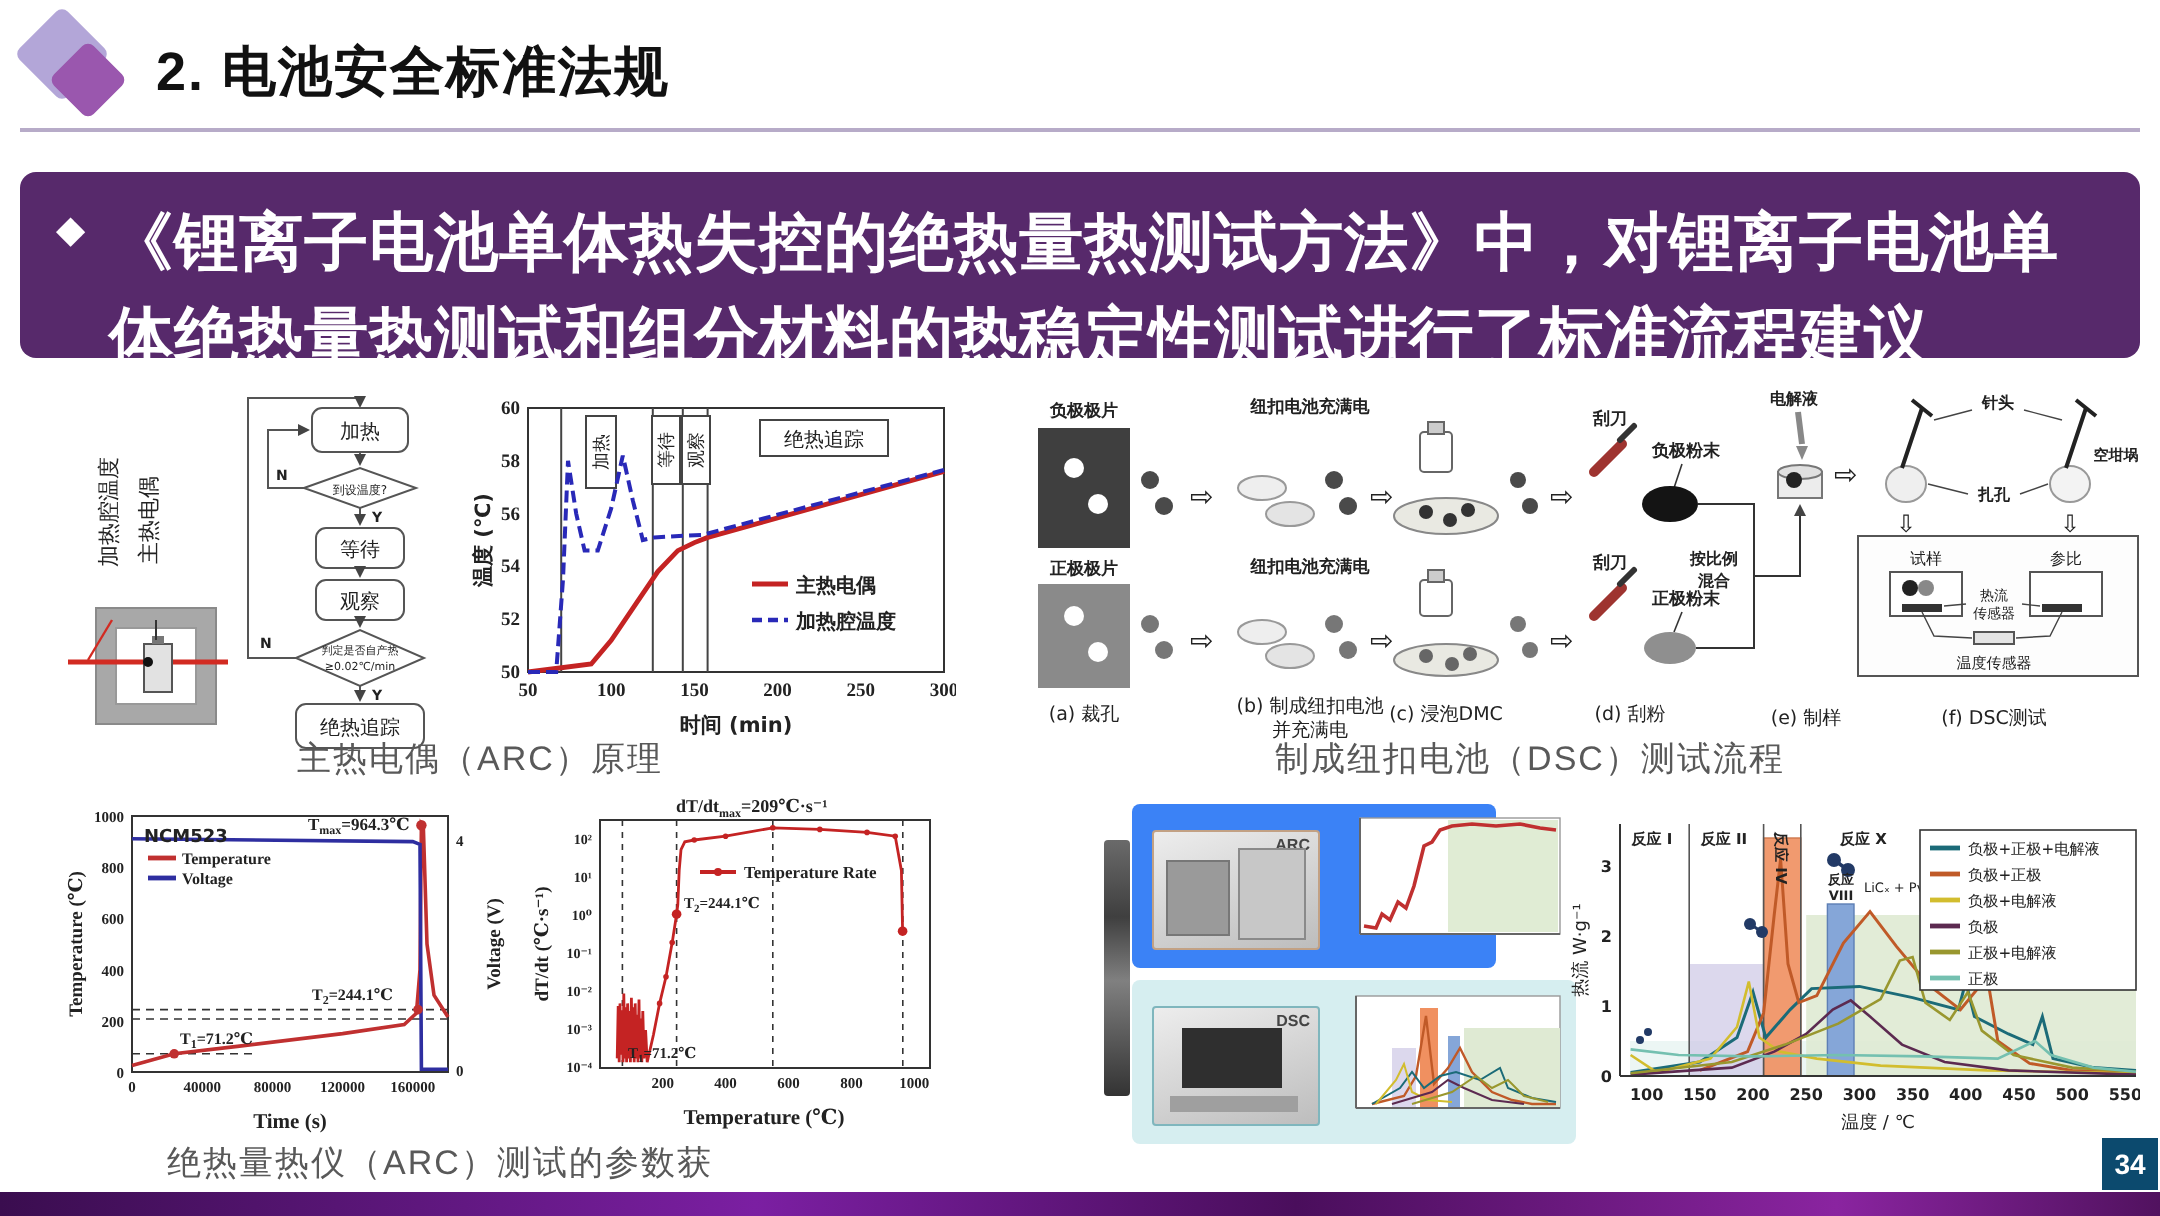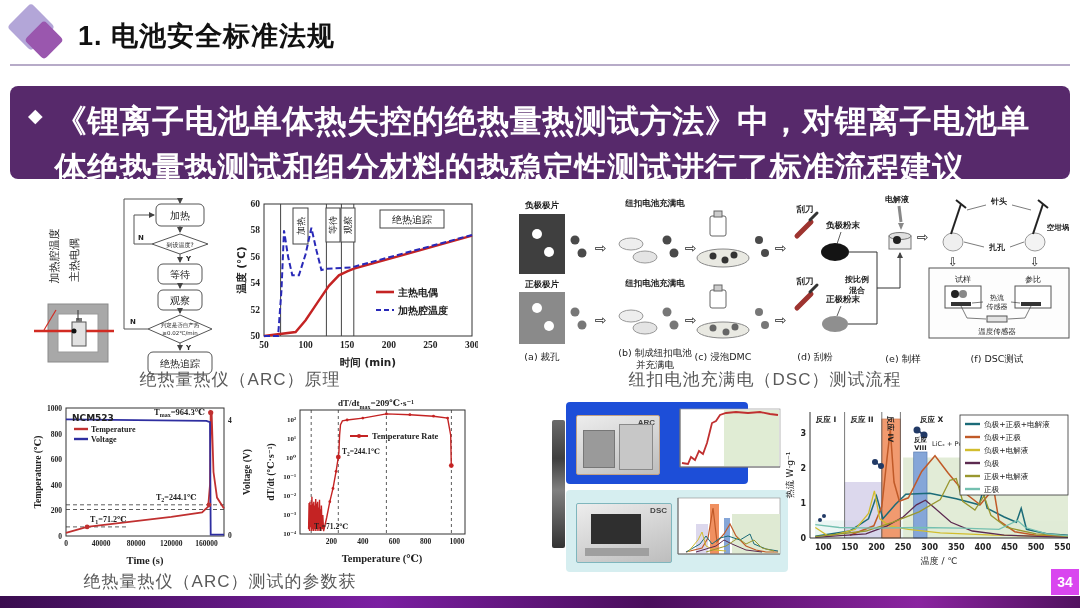--- a/index.html
+++ b/index.html
@@ -19,54 +19,54 @@
   
   .cap{position:absolute;text-align:center;color:#595959;font-size:17px;letter-spacing:1px;}
   
   svg text{font-family:"DejaVu Sans","Liberation Sans",sans-serif;fill:#222;}
   svg .serif{font-family:"Liberation Serif","DejaVu Serif",serif;font-weight:bold;}
   
   .cmp{position:absolute;left:552px;top:402px;width:518px;height:174px;}
   .sliver{position:absolute;left:0;top:18px;width:13px;height:128px;border-radius:2px;
           background:linear-gradient(180deg,#6a6a6a,#3f3f3f 30%,#808080 55%,#333333);}
   .zone{position:absolute;border-radius:4px;}
-  .zone-arc{left:14px;top:0;width:182px;height:82px;background:#1d4ed8;}
+  .zone-arc{left:14px;top:0;width:182px;height:82px;background:#3b82f6;}
   .zone-dsc{left:14px;top:88px;width:222px;height:82px;background:#d6eef0;}
   .instr{position:absolute;left:10px;top:13px;width:82px;height:58px;border-radius:2px;
          background:linear-gradient(160deg,#ededed,#bdbdbd);}
   .instr-arc{border:1px solid #c2a184;}
-  .instr-dsc{border:1px solid #7fb6bd;padding-left:12px;}
+  .instr-dsc{border:1px solid #7fb6bd;}
   .instr-label{position:absolute;top:2px;right:4px;font-size:8px;font-weight:bold;color:#444;}
   .m1{position:absolute;left:6px;top:14px;width:30px;height:36px;background:#9a9a9a;border:1px solid #777;}
   .m2{position:absolute;left:42px;top:8px;width:32px;height:44px;background:#c7c7c7;border:1px solid #8a8a8a;}
   .m3{position:absolute;left:14px;top:10px;width:50px;height:30px;background:#2f2f2f;}
   .m4{position:absolute;left:8px;top:44px;width:64px;height:8px;background:#9f9f9f;}
   .mini{position:absolute;}
   
-  .page-badge{position:absolute;left:1051px;top:569px;width:28px;height:26px;background:#d946ef;color:#fff;
+  .page-badge{position:absolute;left:1051px;top:569px;width:28px;height:26px;background:#0c4a6e;color:#fff;
               font-size:14px;font-weight:bold;display:flex;align-items:center;justify-content:center;}
   .bottom-bar{position:absolute;left:0;bottom:0;width:1080px;height:12px;
               background:linear-gradient(90deg,#3a0d4f,#7b1fa2 35%,#4a0e5c 60%,#8a24a0 85%,#51125f);}
 </style>
 </head>
 <body>
 
 <div class="slide">
 
   <svg width="0" height="0" style="position:absolute" aria-hidden="true">
     <defs>
       <marker id="arw" markerWidth="8" markerHeight="8" refX="5" refY="3" orient="auto">
         <path d="M0,0 L6,3 L0,6 Z" fill="#444"></path>
       </marker>
     </defs>
   </svg>
 
   <div class="diamond d-back"></div>
   <div class="diamond d-front"></div>
-  <h1 class="title">1. 电池安全标准法规</h1>
+  <h1 class="title">2. 电池安全标准法规</h1>
   <div class="rule"></div>
 
   <div class="banner">
     <span class="bullet">◆</span>
     <p class="banner-text">《锂离子电池单体热失控的绝热量热测试方法》中，对锂离子电池单体绝热量热测试和组分材料的热稳定性测试进行了标准流程建议</p>
   </div>
 
   <svg style="position:absolute;left:20px;top:198px" width="98" height="172" viewBox="0 0 98 172">
     <rect x="28" y="106" width="60" height="58" fill="#a8a8a8" stroke="#8a8a8a"></rect>
     <rect x="38" y="116" width="40" height="38" fill="#ffffff" stroke="#999"></rect>
@@ -136,21 +136,21 @@
     <text x="30" y="143" text-anchor="end" class="serif" font-size="9.5">50</text>
     <text x="30" y="116.6" text-anchor="end" class="serif" font-size="9.5">52</text>
     <text x="30" y="90.2" text-anchor="end" class="serif" font-size="9.5">54</text>
     <text x="30" y="63.8" text-anchor="end" class="serif" font-size="9.5">56</text>
     <text x="30" y="37.4" text-anchor="end" class="serif" font-size="9.5">58</text>
     <text x="30" y="11" text-anchor="end" class="serif" font-size="9.5">60</text>
     <text x="138" y="170" text-anchor="middle" font-size="10.5" font-weight="bold">时间 (min)</text>
     <text transform="rotate(-90 12 74)" x="12" y="77" text-anchor="middle" font-size="10.5" font-weight="bold">温度 (℃)</text>
   </svg>
 
-  <div class="cap" style="left:90px;top:368px;width:300px">绝热量热仪（ARC）原理</div>
+  <div class="cap" style="left:90px;top:368px;width:300px">主热电偶（ARC）原理</div>
 
   <svg style="position:absolute;left:505px;top:190px" width="570" height="184" viewBox="0 0 570 184">
 
     <text x="37" y="18" text-anchor="middle" font-size="8.5" font-weight="bold">负极极片</text>
     <rect x="14" y="24" width="46" height="60" fill="#3f3f3f"></rect>
     <circle cx="32" cy="44" r="5" fill="#fff"></circle>
     <circle cx="44" cy="62" r="5" fill="#fff"></circle>
     <circle cx="70" cy="50" r="4.5" fill="#4a4a4a"></circle>
     <circle cx="77" cy="63" r="4.5" fill="#4a4a4a"></circle>
     <text x="90" y="63" font-size="14" fill="#555">⇨</text>
@@ -253,21 +253,21 @@
 
     <text x="37" y="170" text-anchor="middle" font-size="9.5">(a) 裁孔</text>
     <text x="150" y="166" text-anchor="middle" font-size="9.5">(b) 制成纽扣电池</text>
     <text x="150" y="178" text-anchor="middle" font-size="9.5">并充满电</text>
     <text x="218" y="170" text-anchor="middle" font-size="9.5">(c) 浸泡DMC</text>
     <text x="310" y="170" text-anchor="middle" font-size="9.5">(d) 刮粉</text>
     <text x="398" y="172" text-anchor="middle" font-size="9.5">(e) 制样</text>
     <text x="492" y="172" text-anchor="middle" font-size="9.5">(f) DSC测试</text>
   </svg>
 
-  <div class="cap" style="left:600px;top:368px;width:330px">纽扣电池充满电（DSC）测试流程</div>
+  <div class="cap" style="left:600px;top:368px;width:330px">制成纽扣电池（DSC）测试流程</div>
 
   <svg style="position:absolute;left:28px;top:398px" width="228" height="172" viewBox="0 0 228 172">
     <rect x="38" y="10" width="158" height="128" fill="#fff" stroke="#333"></rect>
     <line x1="38" y1="106.8" x2="196" y2="106.8" stroke="#333" stroke-width="0.8" stroke-dasharray="4,3"></line>
     <line x1="38" y1="111.5" x2="196" y2="111.5" stroke="#333" stroke-width="0.8" stroke-dasharray="4,3"></line>
     <line x1="38" y1="128.9" x2="100" y2="128.9" stroke="#333" stroke-width="0.8" stroke-dasharray="4,3"></line>
     <polyline points="38,134.8 59.1,128.9 90.7,125.2 143.3,118.8 174.1,114.3 180.2,108.6 182,86.8 182.7,14.6 183.7,16.4 185.5,74 189,99.6 196,110.5" fill="none" stroke="#c03030" stroke-width="1.8"></polyline>
     <polyline points="38,21.4 178.4,22.8 182,24.2 182.7,136.6 196,136.6" fill="none" stroke="#2e2ea0" stroke-width="1.8"></polyline>
     <circle cx="59.1" cy="128.9" r="2.4" fill="#c03030"></circle>
     <circle cx="181" cy="106.8" r="2.4" fill="#c03030"></circle>

